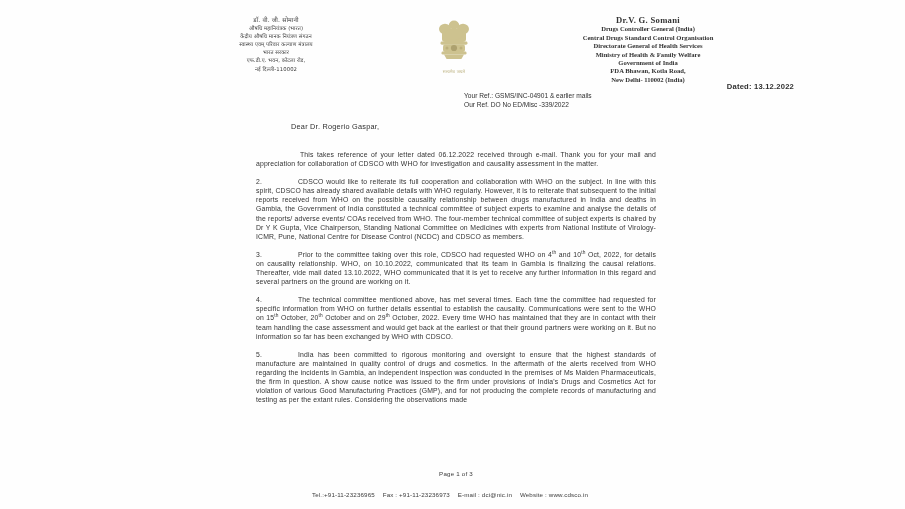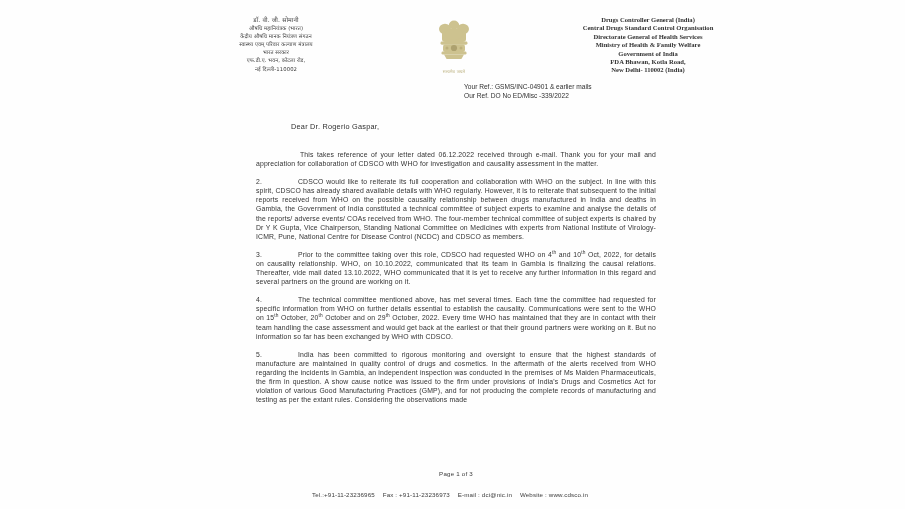--- a/index.html
+++ b/index.html
@@ -171,31 +171,33 @@
         </g>
         <g fill="#b5a873" opacity="0.7">
           <circle cx="16" cy="30" r="1.5"></circle>
           <circle cx="30" cy="30" r="1.5"></circle>
         </g>
       </svg>
       <div class="motto">सत्यमेव जयते</div>
     </div>
 
     <div class="lh-eng">
+      <div class="name">Dr.V. G. Somani</div>
       <div>Drugs Controller General (India)</div>
       <div>Central Drugs Standard Control Organisation</div>
       <div>Directorate General of Health Services</div>
       <div>Ministry of Health &amp; Family Welfare</div>
       <div>Government of India</div>
       <div>FDA Bhawan, Kotla Road,</div>
       <div>New Delhi- 110002 (India)</div>
     </div>
   </div>
 
   <div class="refblock">
+    <div class="dated">Dated: 13.12.2022</div>
     <div class="refline">Your Ref.: GSMS/INC-04901 &amp; earlier mails</div>
     <div class="refline">Our Ref. DO No ED/Misc -339/2022</div>
   </div>
 
   <div class="salutation">Dear Dr. Rogerio Gaspar,</div>
 
   <div class="bodytext">
     <p class="para indent1">
       <span>This takes reference of your letter dated 06.12.2022 received through e-mail. Thank you for your mail and appreciation for collaboration of CDSCO with WHO for investigation and causality assessment in the matter.</span>
     </p>

